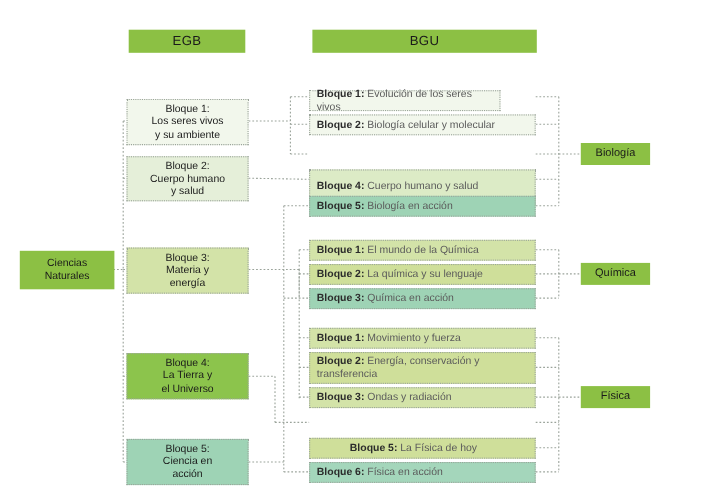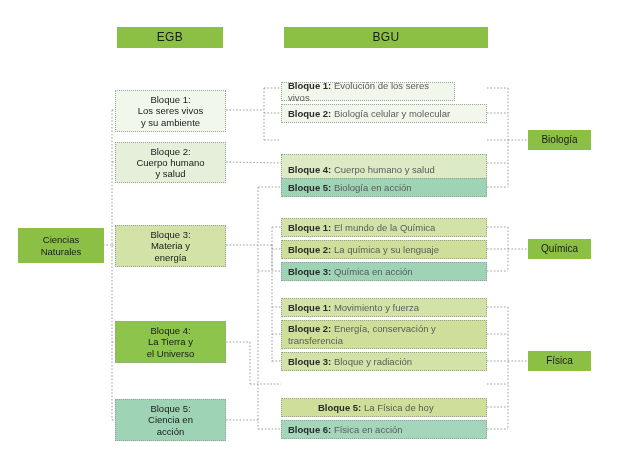--- a/index.html
+++ b/index.html
@@ -243,21 +243,21 @@
       <span class="pre">Bloque 1:</span><span class="txt"> Movimiento y fuerza</span>
     </span>
   </div>
   <div class="node bgu-box t-yellow multi" style="left:281px; top:320px; width:206px; height:29px;">
     <span class="lbl">
       <span class="pre">Bloque 2:</span><span class="txt"> Energía, conservación y transferencia</span>
     </span>
   </div>
   <div class="node bgu-box t-olive" style="left:281px; top:352px; width:206px; height:19px;">
     <span class="lbl">
-      <span class="pre">Bloque 3:</span><span class="txt"> Bloque y radiación</span>
+      <span class="pre">Bloque 3:</span><span class="txt"> Ondas y radiación</span>
     </span>
   </div>
   <div class="node bgu-box t-yellow" style="left:281px; top:398px; width:206px; height:19px;padding-left:36px;">
     <span class="lbl">
       <span class="pre">Bloque 5:</span><span class="txt"> La Física de hoy</span>
     </span>
   </div>
   <div class="node bgu-box t-teal2" style="left:281px; top:420px; width:206px; height:19px;">
     <span class="lbl">
       <span class="pre">Bloque 6:</span><span class="txt"> Física en acción</span>

